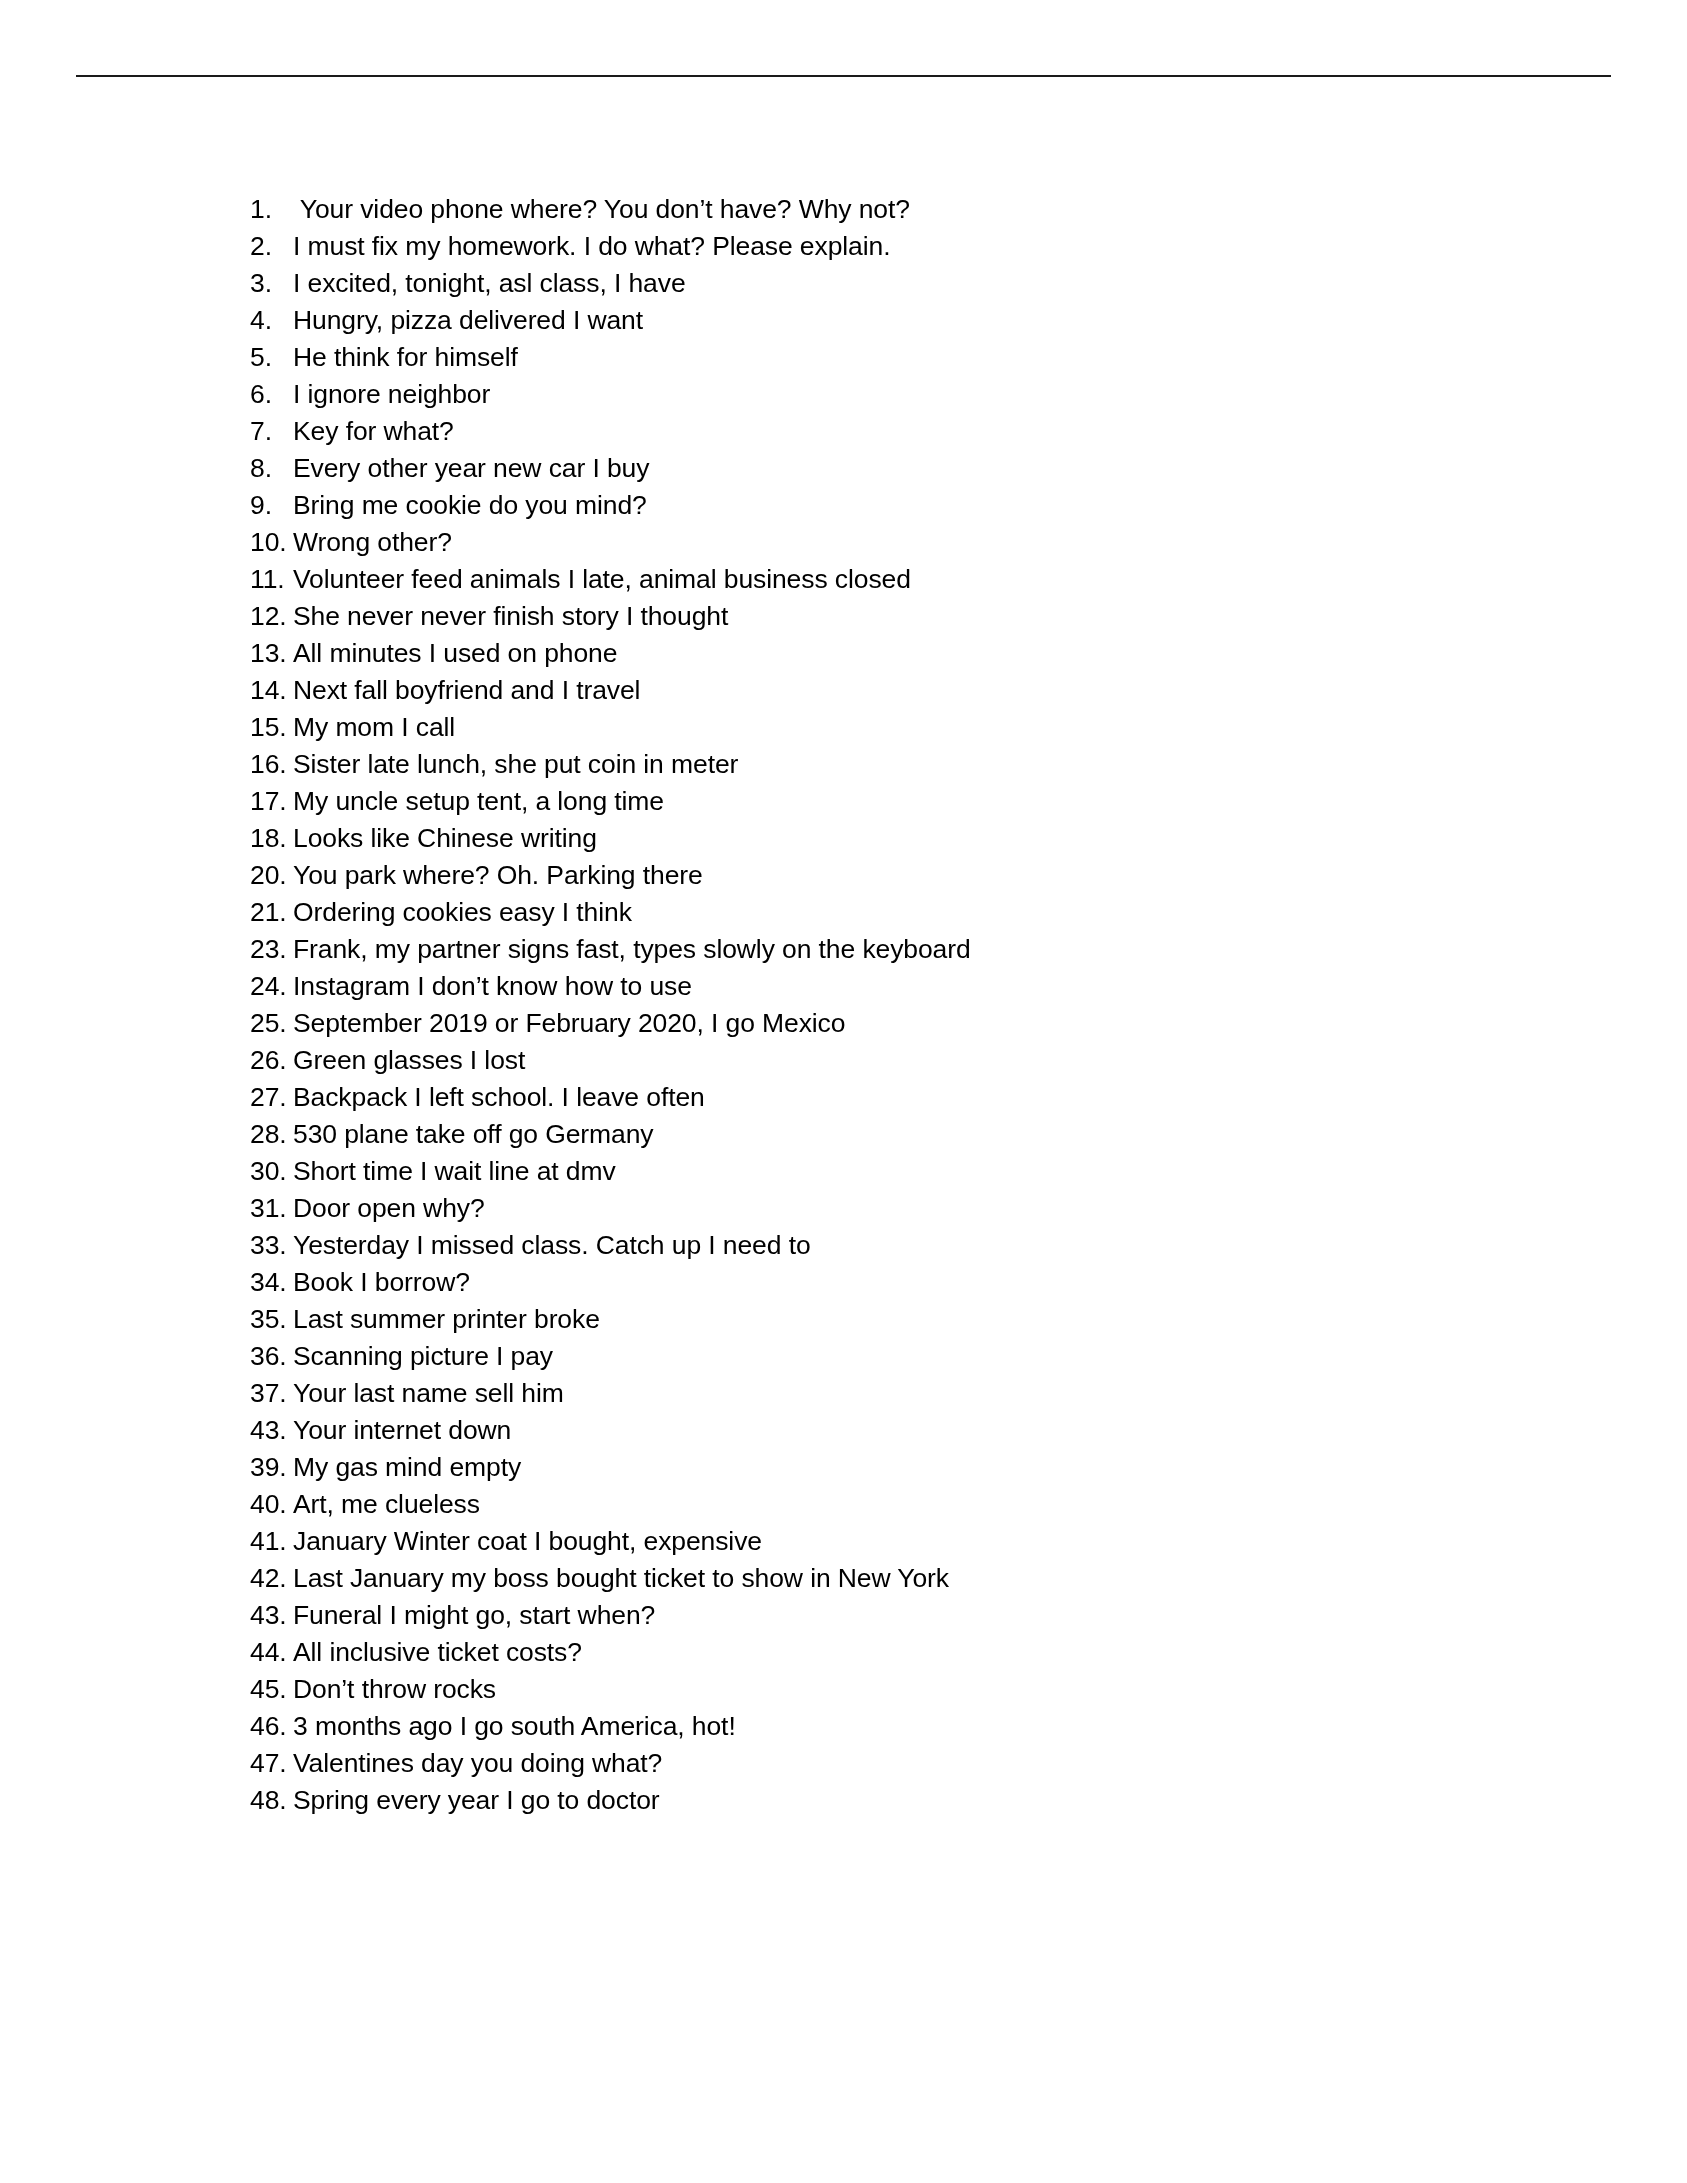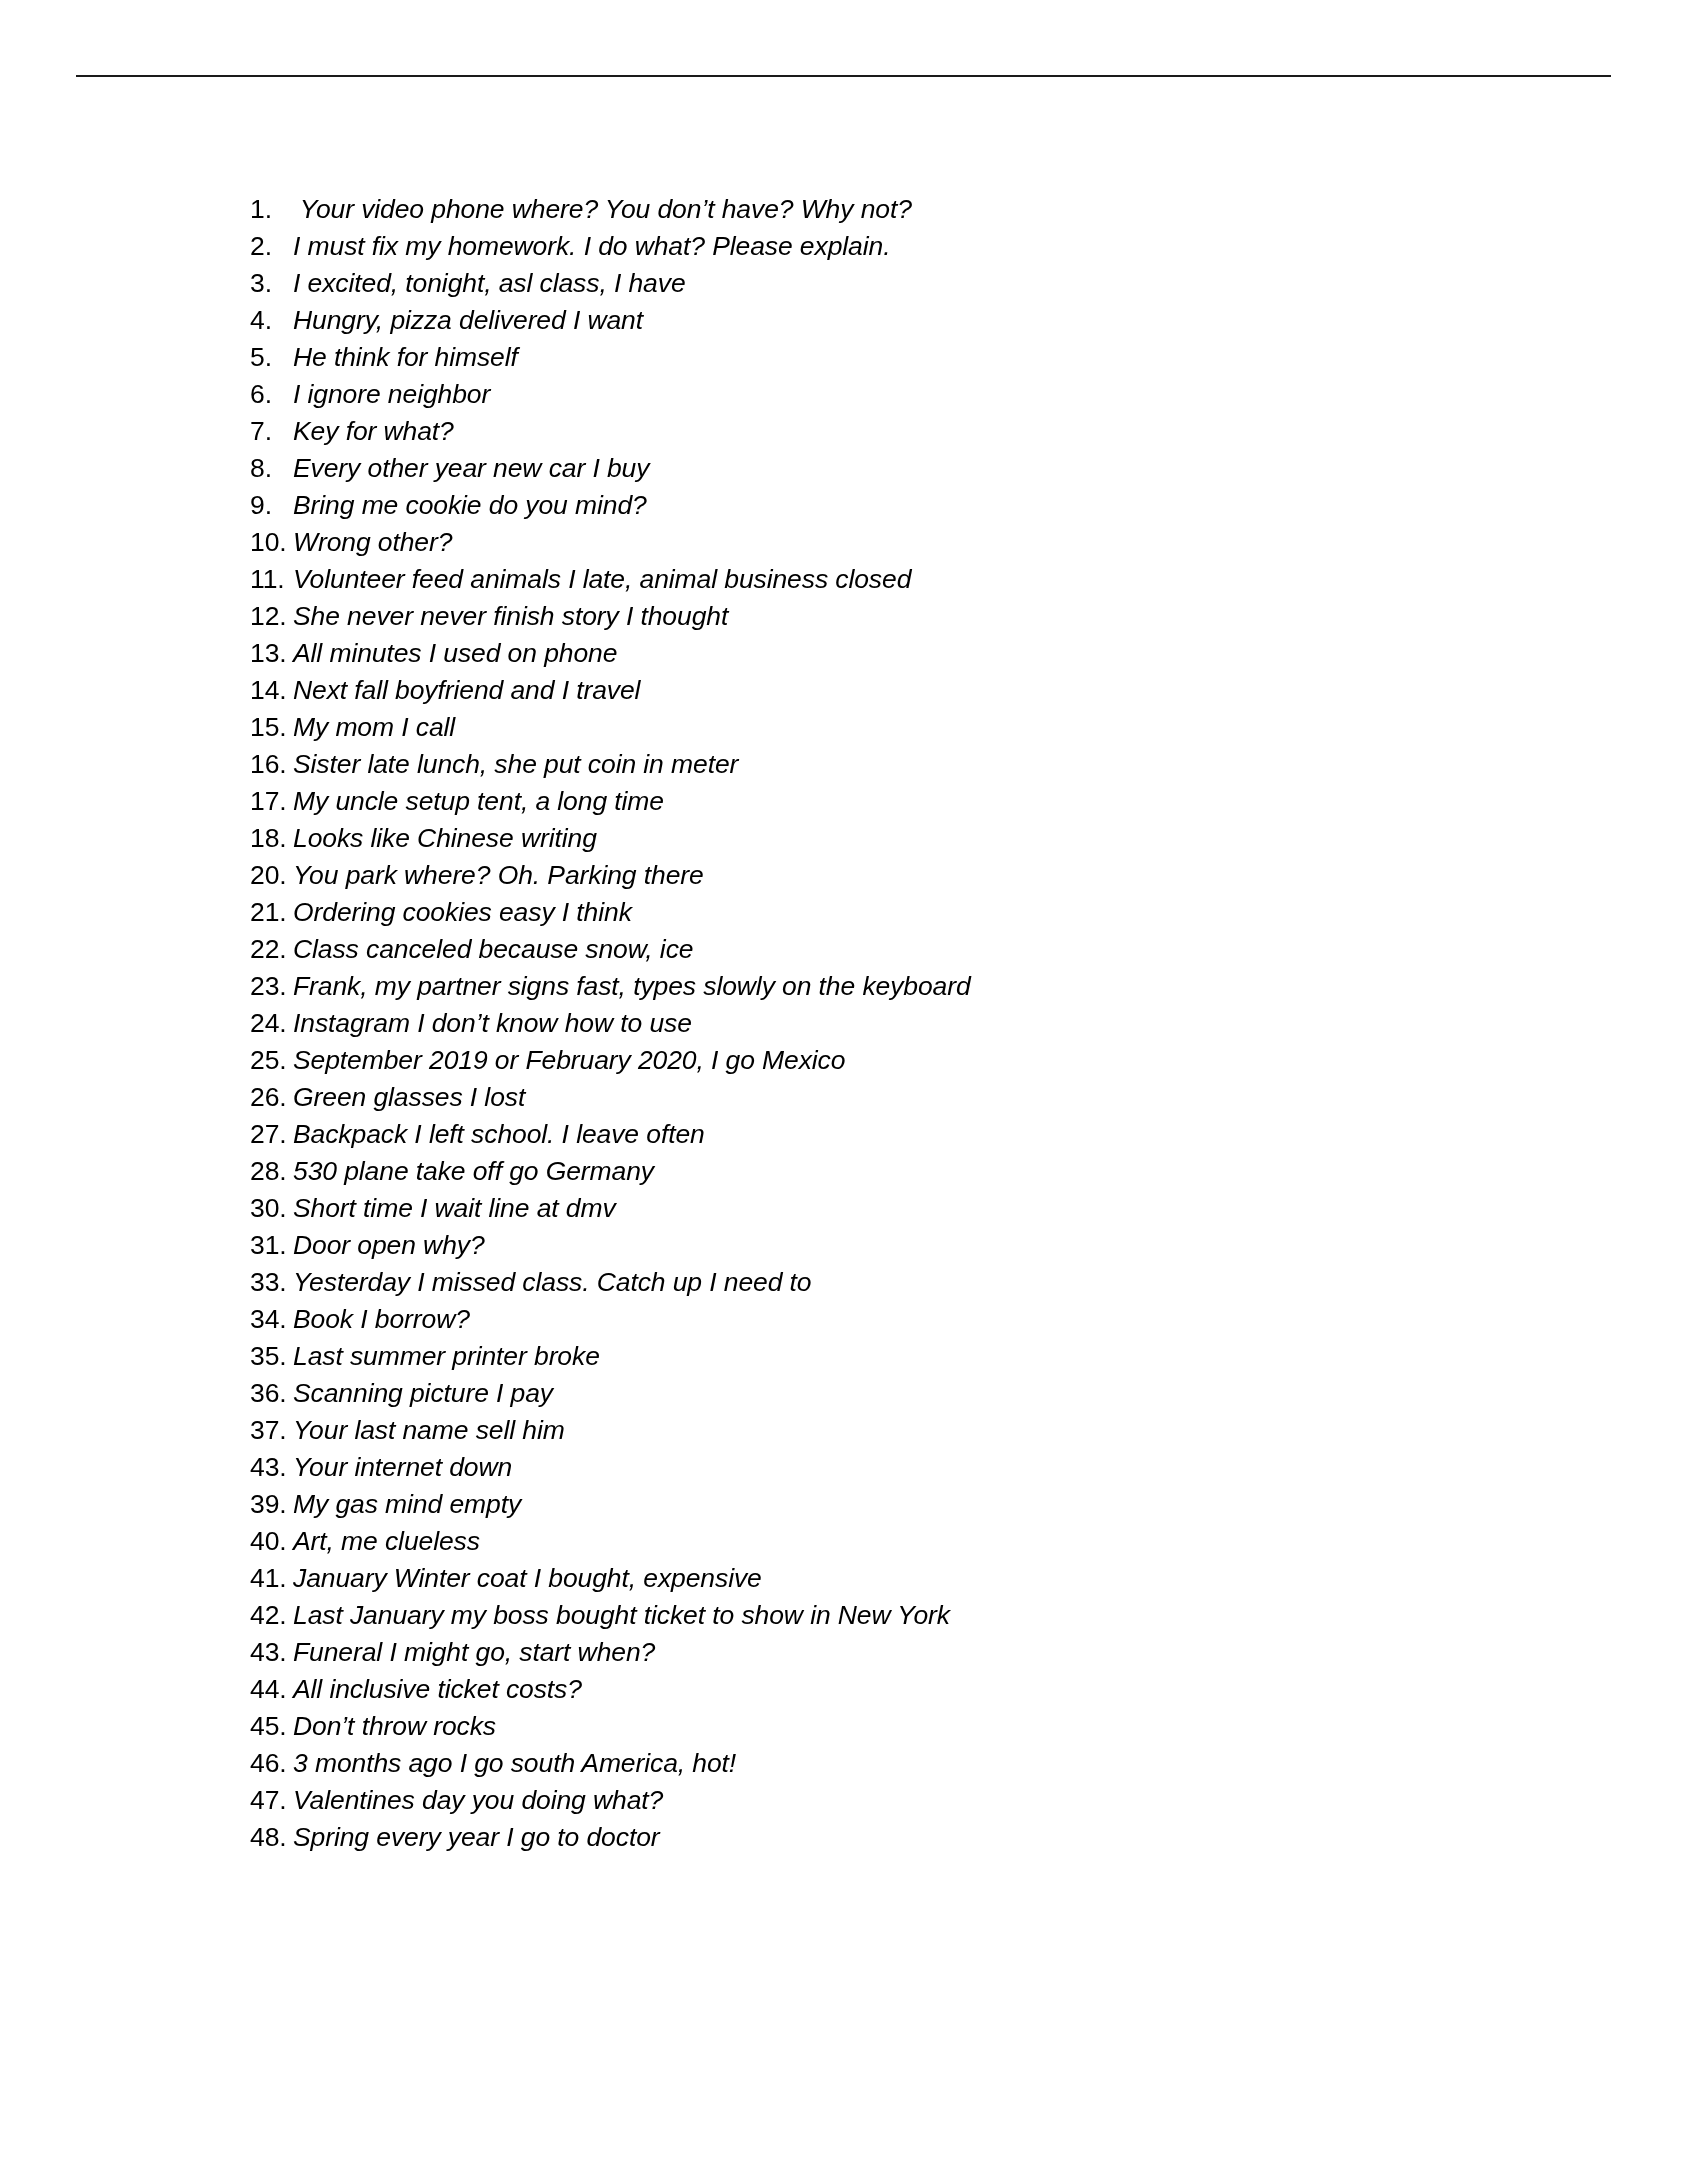--- a/index.html
+++ b/index.html
@@ -49,21 +49,20 @@
   }
   .item-number {
     flex: 0 0 auto;
     width: 43px;
     text-align: left;
     white-space: pre;
   }
   .item-text {
     flex: 1 1 auto;
     white-space: pre;
-    font-style: italic;
   }
 </style>
 </head>
 <body>
 
 <div class="page">
 
   <div class="header-rule"></div>
 
   <div class="doc-body">
@@ -142,24 +141,20 @@
         </li>
         <li class="list-item">
           <span class="item-number">20.</span>
           <span class="item-text">You park where? Oh. Parking there</span>
         </li>
         <li class="list-item">
           <span class="item-number">21.</span>
           <span class="item-text">Ordering cookies easy I think</span>
         </li>
         <li class="list-item">
-          <span class="item-number">22.</span>
-          <span class="item-text">Class canceled because snow, ice</span>
-        </li>
-        <li class="list-item">
           <span class="item-number">23.</span>
           <span class="item-text">Frank, my partner signs fast, types slowly on the keyboard</span>
         </li>
         <li class="list-item">
           <span class="item-number">24.</span>
           <span class="item-text">Instagram I don’t know how to use</span>
         </li>
         <li class="list-item">
           <span class="item-number">25.</span>
           <span class="item-text">September 2019 or February 2020, I go Mexico</span>

